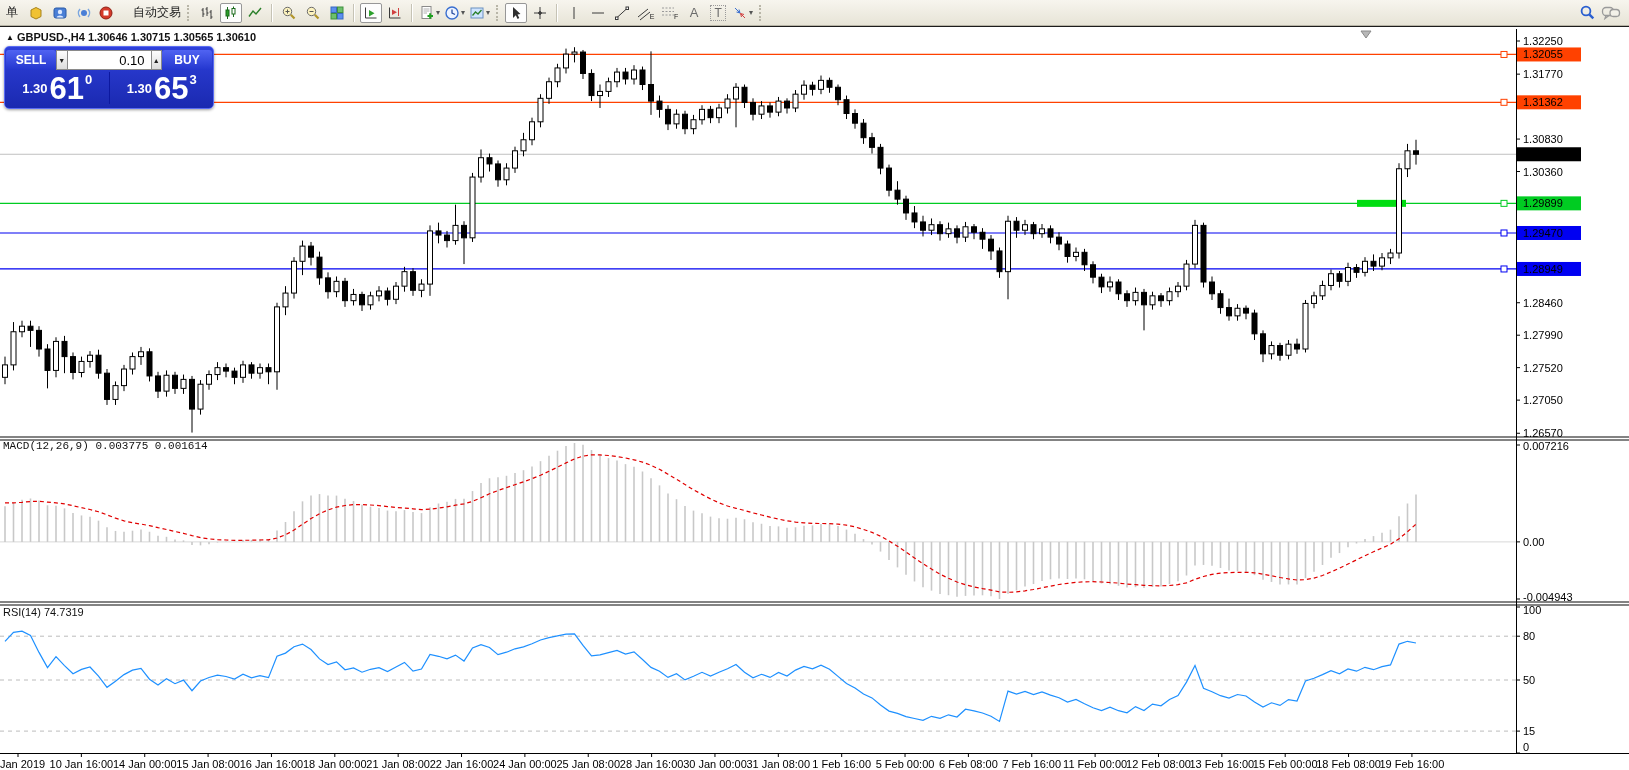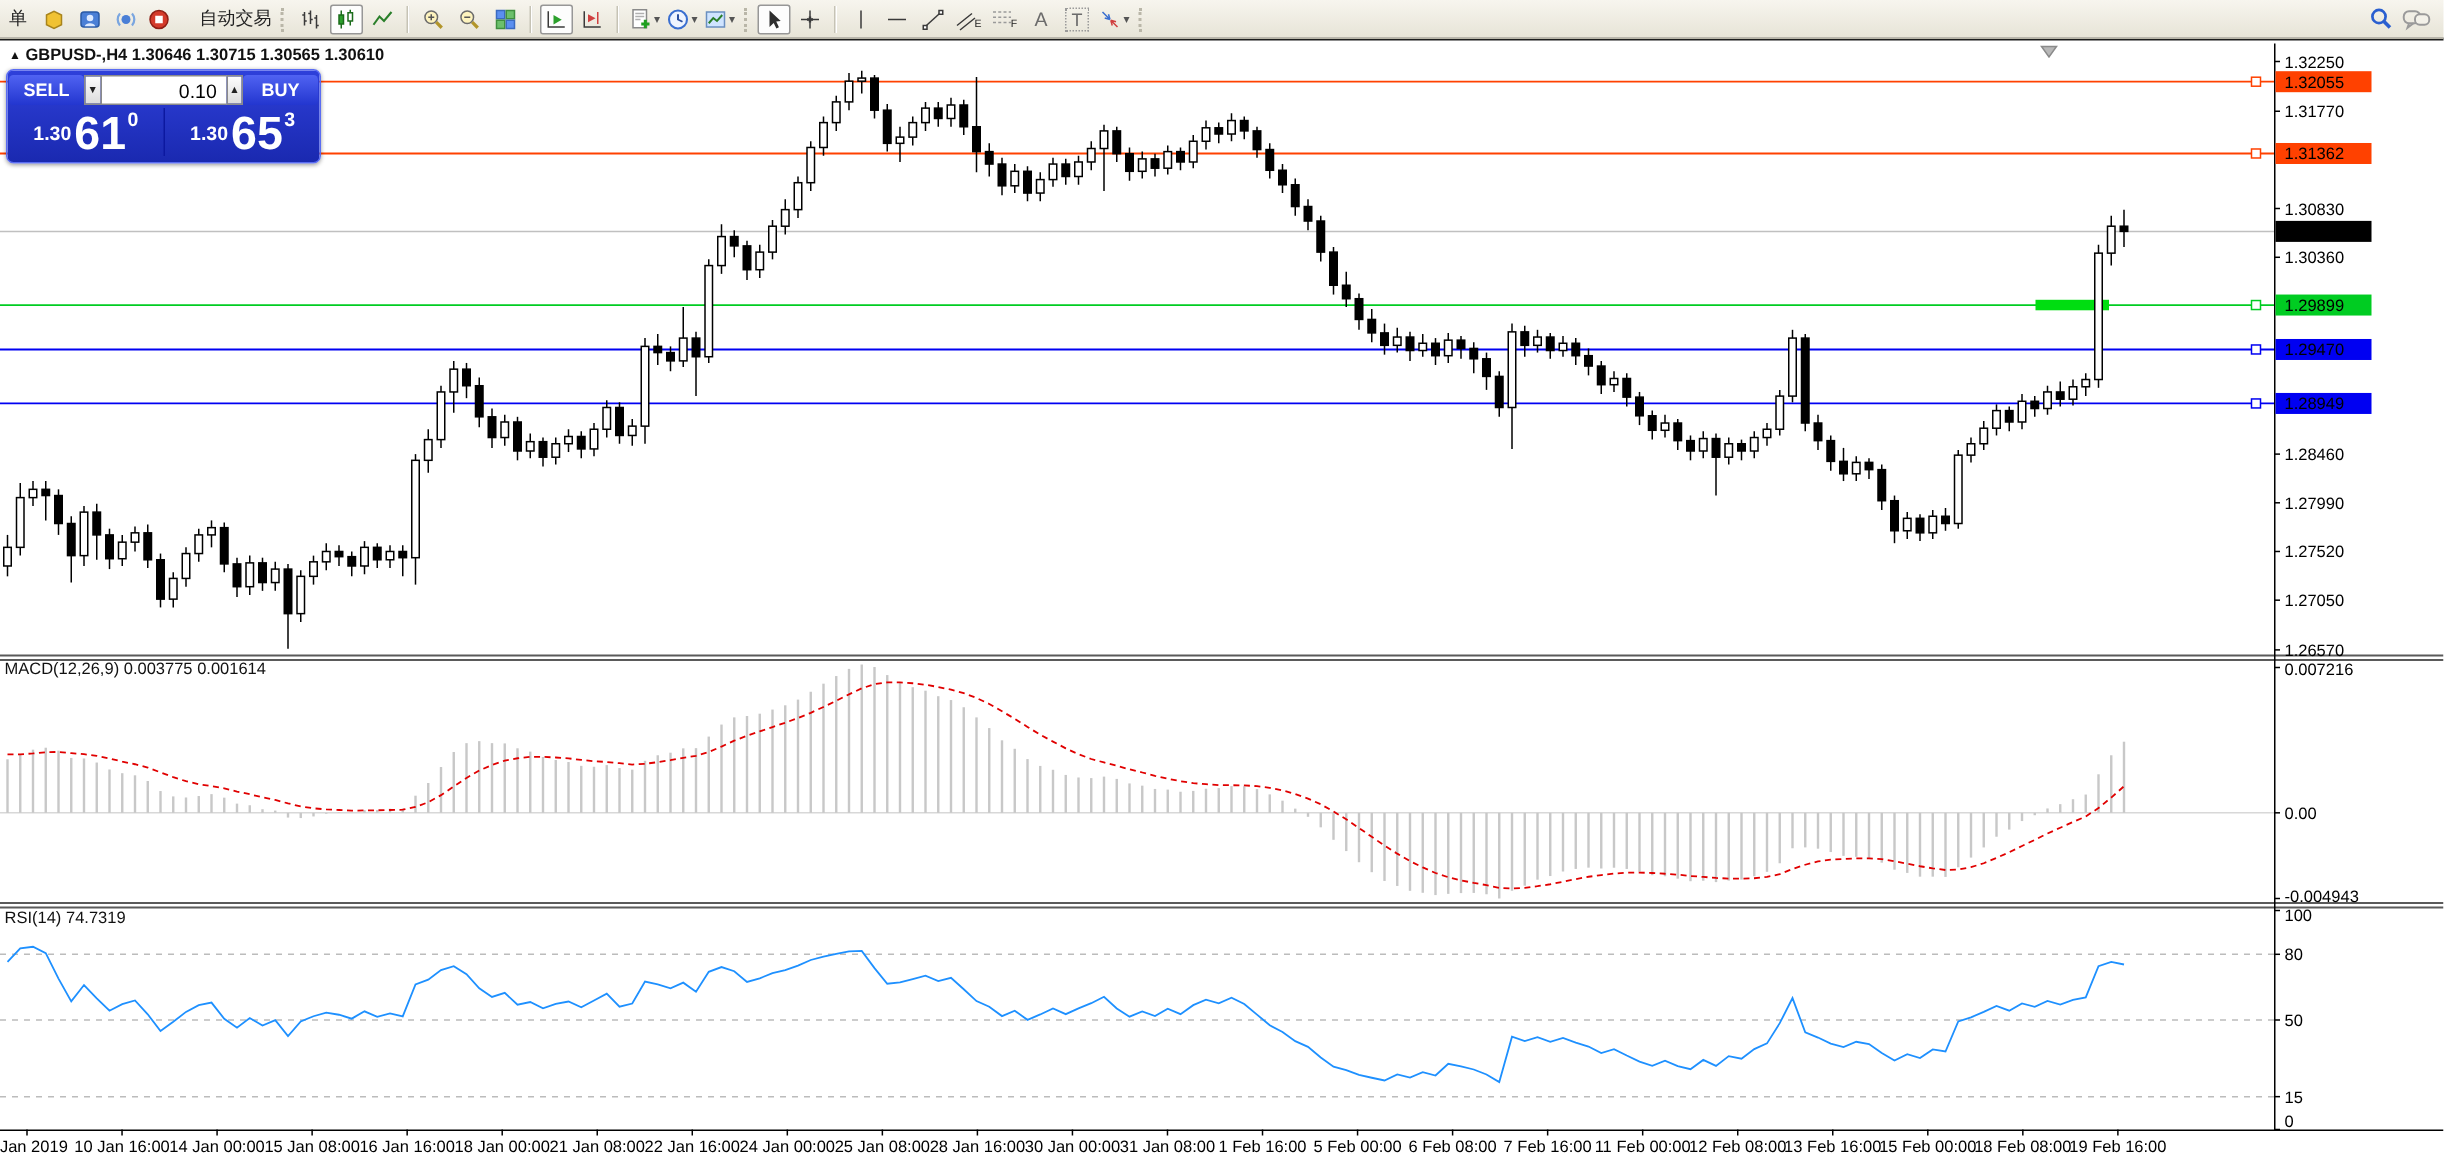--- a/index.html
+++ b/index.html
@@ -20,21 +20,21 @@
   .letter-sub{font-size:7px;position:relative;top:4px;left:-1px;}
   #tb-right{margin-left:auto;display:flex;align-items:center;margin-right:6px;}
   
   #chart-root{position:absolute;left:0;top:25px;width:1629px;height:745px;background:#fff;
     border-top:2px solid #1c1c1c;box-sizing:border-box;}
   #chart-svg{position:absolute;left:0;top:0;z-index:1;}
   svg text{font-family:"Liberation Sans","DejaVu Sans",sans-serif;font-size:11px;fill:#000;}
   .overlay{position:absolute;z-index:10;}
   #chart-title{left:6px;top:4px;font-size:11px;font-weight:bold;color:#111;}
   #chart-title .tri{font-size:8px;vertical-align:1px;}
-  #macd-label{left:3px;top:413px;font-size:11px;color:#111;}
+  #macd-label{left:3px;top:413px;font-size:11px;color:#111;font-family:Liberation Mono, monospace;}
   #rsi-label{left:3px;top:579px;font-size:11px;color:#111;}
   #annotation{left:1093px;top:157px;width:262px;text-align:right;font-size:21px;
     font-weight:bold;color:#00e10c;white-space:nowrap;}
   
   #trade-panel{left:4px;top:19px;width:208px;height:61px;border-radius:5px;
     background:linear-gradient(#2e40da,#1a29b0);border:1px solid #5a6cf2;
     box-shadow:0 1px 3px rgba(0,0,0,.4);z-index:20;overflow:hidden;}
   #tp-row1{display:flex;align-items:flex-end;height:23px;padding:1px 1px 0 1px;box-sizing:border-box;}
   .tp-btn{height:20px;flex:0 0 50px;display:flex;align-items:center;justify-content:center;
     background:linear-gradient(#5063f2,#2336cf);border-radius:3px;color:#fff;

